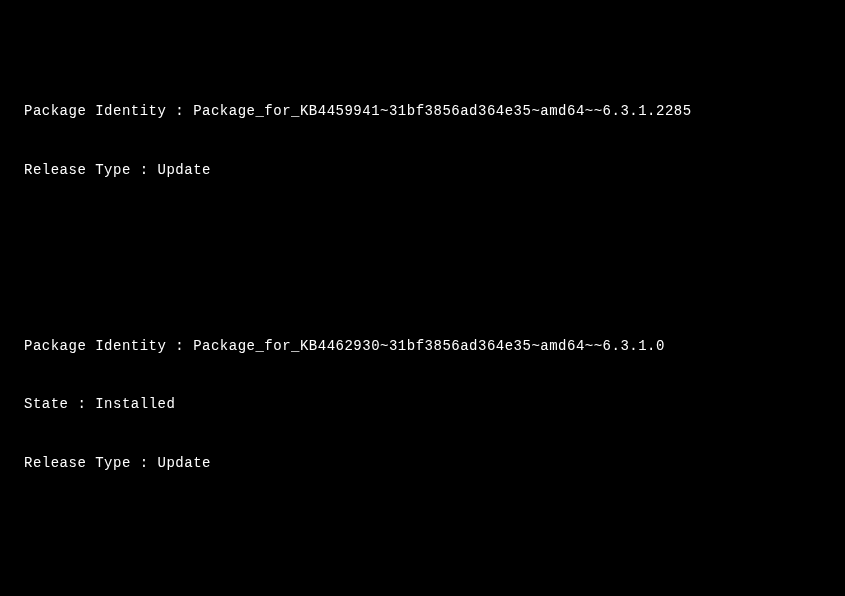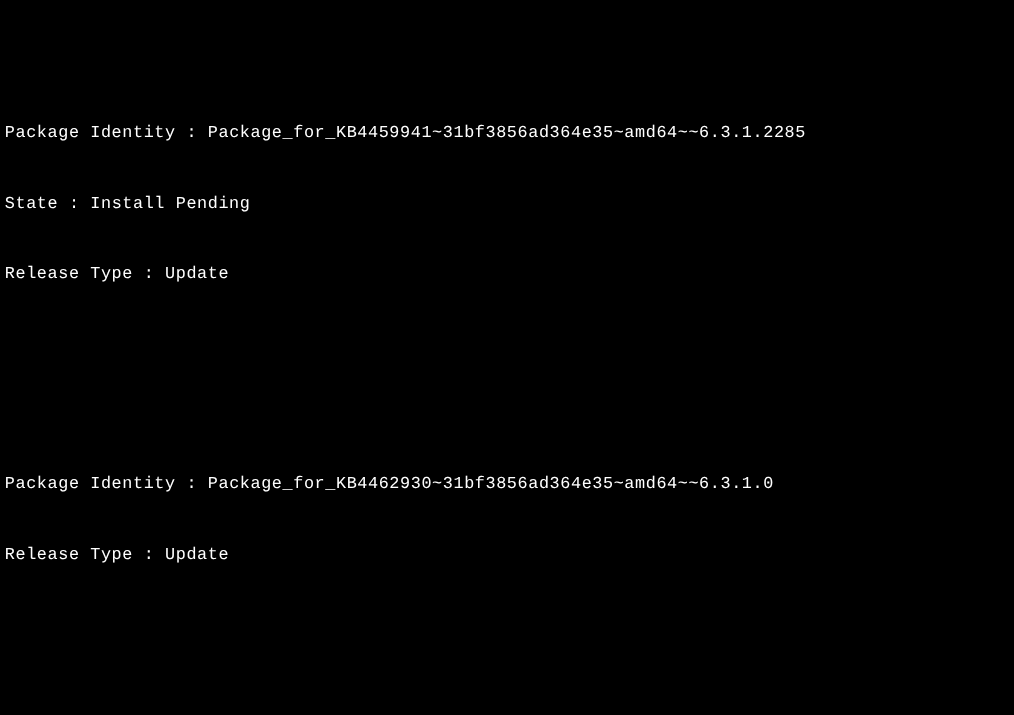--- a/index.html
+++ b/index.html
@@ -20,40 +20,41 @@
     }
     .terminal {
       white-space: pre;
       letter-spacing: 0.5px;
     }
     .package-block {
       margin-bottom: 19px;
     }
     .line {
       display: block;
+      margin-left: 20px;
     }
     .blurred {
       filter: blur(3px);
       -webkit-filter: blur(3px);
       display: inline-block;
     }
   </style>
 </head>
 <body>
 
 <div class="terminal">
 
   <div class="package-block">
     <span class="line"><span>Package Identity : </span><span>Package_for_KB4459941~31bf3856ad364e35~amd64~~6.3.1.2285</span></span>
-    <span class="line"><span>State : </span><span>Install Pending</span></span>
     <span class="line"><span>Release Type : </span><span>Update</span></span>
   </div>
 
   <div class="package-block">
     <span class="line"><span>Package Identity : </span><span>Package_for_KB4462930~31bf3856ad364e35~amd64~~6.3.1.0</span></span>
+    <span class="line"><span>State : </span><span>Installed</span></span>
     <span class="line"><span>Release Type : </span><span>Update</span></span>
     
   </div>
 
   
 
   
 
   
 

